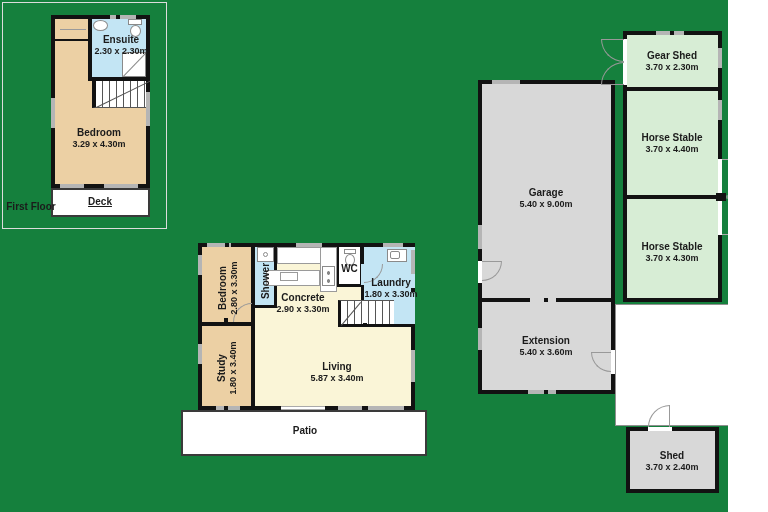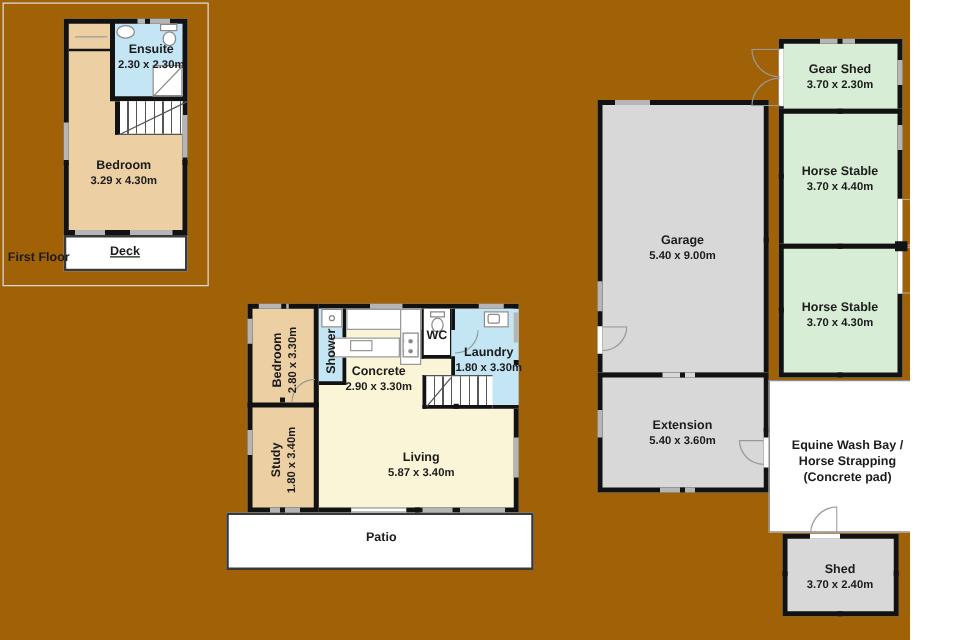--- a/index.html
+++ b/index.html
@@ -1,16 +1,16 @@
 <!DOCTYPE html>
 <html><head>
 <meta charset="utf-8">
 <style>
   html,body{margin:0;padding:0;background:#fff;}
-  #canvas{position:relative;width:728px;height:512px;background:#a16207;overflow:hidden;
+  #canvas{position:relative;width:728px;height:512px;background:#15803d;overflow:hidden;
           font-family:"Liberation Sans", sans-serif;}
   *{box-sizing:border-box;}
   .abs{position:absolute;}
   .room{position:absolute;border:4px solid #121212;}
   .thinroom{position:absolute;border:2px solid #3a3a3a;background:#fff;}
   .lbl{position:absolute;text-align:center;font-weight:700;color:#1b1b1b;line-height:1.3;}
   .lbl .nm{font-size:10px;}
   .lbl .dm{font-size:9px;}
   .rot{transform:rotate(-90deg);}
   .win{position:absolute;background:#b5b5b5;}
@@ -215,25 +215,20 @@
     <div class="dm">3.70 x 4.30m</div>
   </div>
   <div class="tk" style="left:670px;top:31px;"></div>
   <div class="tk" style="left:670px;top:87px;"></div>
   <div class="tk" style="left:623px;top:139px;"></div>
   <div class="tk" style="left:670px;top:195px;"></div>
   <div class="tk" style="left:623px;top:246px;"></div>
   <div class="tk" style="left:670px;top:298px;"></div>
 
   <div class="abs" style="left:615px;top:304px;width:126px;height:122px;background:#fff;border:1px solid #8f8f8f;"></div>
-  <div class="lbl" style="left:616px;top:350px;width:124px;">
-    <div class="nm">Equine Wash Bay /</div>
-    <div class="nm">Horse Strapping</div>
-    <div class="nm">(Concrete pad)</div>
-  </div>
 
   <div class="room" style="left:626px;top:427px;width:93px;height:66px;background:#d8d8d8;"></div>
   <div class="gap" style="left:648px;top:427px;width:24px;height:4px;"></div>
   <div class="arc" style="left:648px;top:405px;width:22px;height:22px;border-left:1px solid #999;border-top:1px solid #999;border-right:1px solid #999;border-top-left-radius:100%;"></div>
   <div class="lbl" style="left:632px;top:449px;width:80px;">
     <div class="nm">Shed</div>
     <div class="dm">3.70 x 2.40m</div>
   </div>
   <div class="tk" style="left:626px;top:457px;"></div>
   <div class="tk" style="left:715px;top:457px;"></div>

